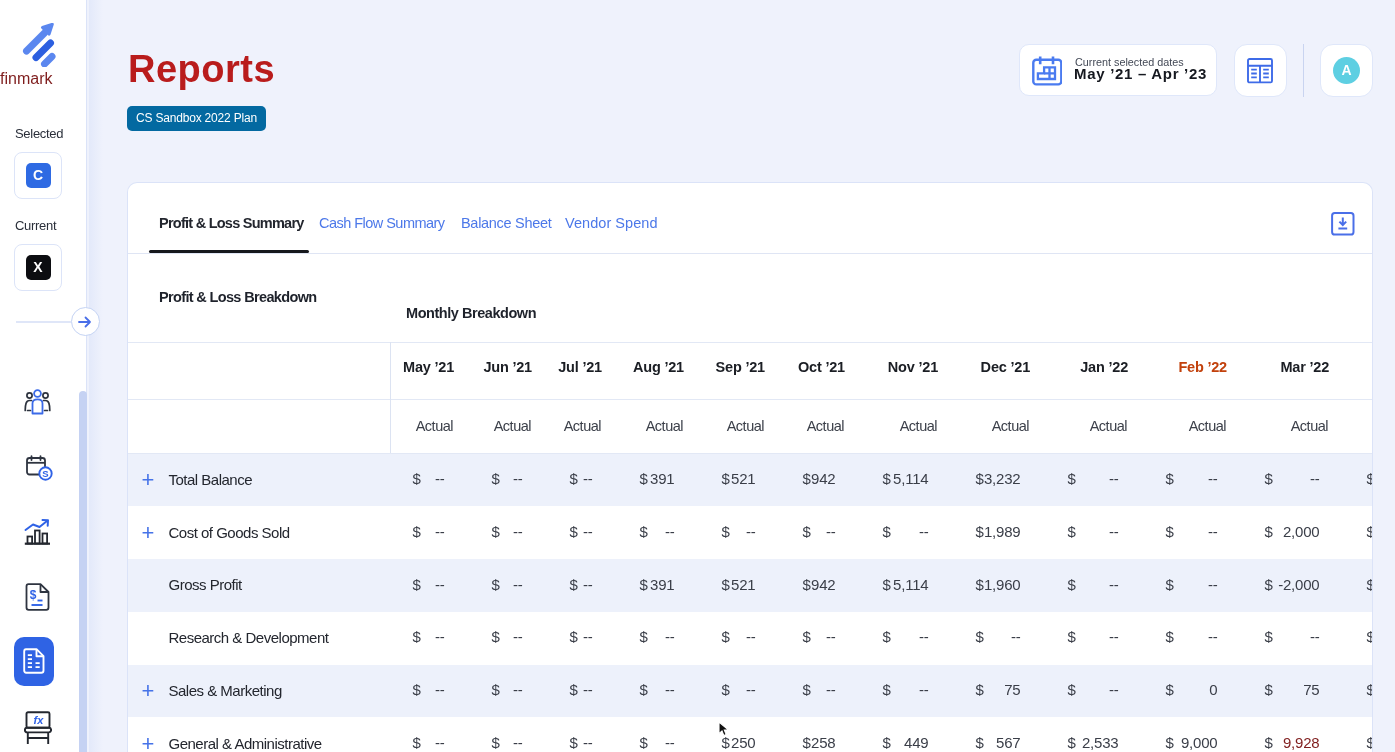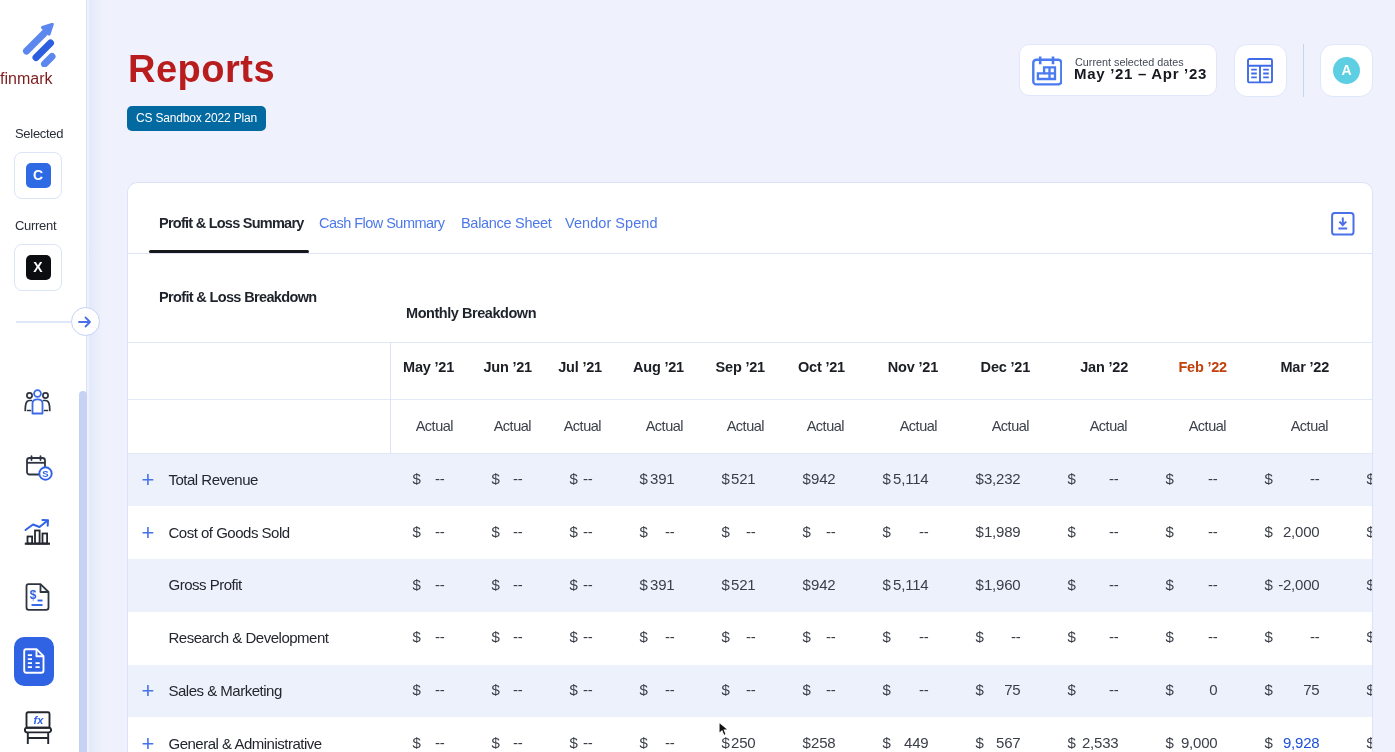--- a/index.html
+++ b/index.html
@@ -44,21 +44,21 @@
 <div class="abs" style="left:571px;top:234.5px;width:65px;text-align:right;font-size:14.5px;color:#3c404a;letter-spacing:-0.5px;">Actual</div>
 <div class="abs" style="left:652px;top:234.5px;width:64px;text-align:right;font-size:14.5px;color:#3c404a;letter-spacing:-0.5px;">Actual</div>
 <div class="abs" style="left:732px;top:234.5px;width:77px;text-align:right;font-size:14.5px;color:#3c404a;letter-spacing:-0.5px;">Actual</div>
 <div class="abs" style="left:825px;top:234.5px;width:76px;text-align:right;font-size:14.5px;color:#3c404a;letter-spacing:-0.5px;">Actual</div>
 <div class="abs" style="left:917px;top:234.5px;width:82px;text-align:right;font-size:14.5px;color:#3c404a;letter-spacing:-0.5px;">Actual</div>
 <div class="abs" style="left:1015px;top:234.5px;width:83px;text-align:right;font-size:14.5px;color:#3c404a;letter-spacing:-0.5px;">Actual</div>
 <div class="abs" style="left:1114px;top:234.5px;width:86px;text-align:right;font-size:14.5px;color:#3c404a;letter-spacing:-0.5px;">Actual</div>
 <div class="abs" style="left:1216px;top:234.5px;width:101px;text-align:right;font-size:14.5px;color:#3c404a;letter-spacing:-0.5px;">Actual</div>
 <div class="abs" style="left:0;top:270.5px;width:1246px;height:52.8px;background:#edf1fb;"></div>
 <div class="abs" style="left:11px;top:285.7px;width:18px;text-align:center;font-size:22px;color:#4673e8;line-height:22px;">+</div>
-<div class="abs" style="left:40.5px;top:287.7px;font-size:15px;color:#23262e;letter-spacing:-0.5px;">Total Revenue</div>
+<div class="abs" style="left:40.5px;top:287.7px;font-size:15px;color:#23262e;letter-spacing:-0.5px;">Total Balance</div>
 <div class="abs" style="left:284.5px;top:287.0px;font-size:15px;color:#3a3e48;">$</div>
 <div class="abs" style="left:262px;top:287.0px;width:54.5px;text-align:right;font-size:15px;letter-spacing:-0.2px;color:#3a3e48;">--</div>
 <div class="abs" style="left:363.5px;top:287.0px;font-size:15px;color:#3a3e48;">$</div>
 <div class="abs" style="left:341px;top:287.0px;width:53.5px;text-align:right;font-size:15px;letter-spacing:-0.2px;color:#3a3e48;">--</div>
 <div class="abs" style="left:441.5px;top:287.0px;font-size:15px;color:#3a3e48;">$</div>
 <div class="abs" style="left:419px;top:287.0px;width:45.5px;text-align:right;font-size:15px;letter-spacing:-0.2px;color:#3a3e48;">--</div>
 <div class="abs" style="left:511.5px;top:287.0px;font-size:15px;color:#3a3e48;">$</div>
 <div class="abs" style="left:489px;top:287.0px;width:57.5px;text-align:right;font-size:15px;letter-spacing:-0.2px;color:#3a3e48;">391</div>
 <div class="abs" style="left:593.5px;top:287.0px;font-size:15px;color:#3a3e48;">$</div>
 <div class="abs" style="left:571px;top:287.0px;width:56.5px;text-align:right;font-size:15px;letter-spacing:-0.2px;color:#3a3e48;">521</div>
@@ -199,21 +199,21 @@
 <div class="abs" style="left:652px;top:551.0px;width:55.5px;text-align:right;font-size:15px;letter-spacing:-0.2px;color:#3a3e48;">258</div>
 <div class="abs" style="left:754.5px;top:551.0px;font-size:15px;color:#3a3e48;">$</div>
 <div class="abs" style="left:732px;top:551.0px;width:68.5px;text-align:right;font-size:15px;letter-spacing:-0.2px;color:#3a3e48;">449</div>
 <div class="abs" style="left:847.5px;top:551.0px;font-size:15px;color:#3a3e48;">$</div>
 <div class="abs" style="left:825px;top:551.0px;width:67.5px;text-align:right;font-size:15px;letter-spacing:-0.2px;color:#3a3e48;">567</div>
 <div class="abs" style="left:939.5px;top:551.0px;font-size:15px;color:#3a3e48;">$</div>
 <div class="abs" style="left:917px;top:551.0px;width:73.5px;text-align:right;font-size:15px;letter-spacing:-0.2px;color:#3a3e48;">2,533</div>
 <div class="abs" style="left:1037.5px;top:551.0px;font-size:15px;color:#3a3e48;">$</div>
 <div class="abs" style="left:1015px;top:551.0px;width:74.5px;text-align:right;font-size:15px;letter-spacing:-0.2px;color:#3a3e48;">9,000</div>
 <div class="abs" style="left:1136.5px;top:551.0px;font-size:15px;color:#3a3e48;">$</div>
-<div class="abs" style="left:1114px;top:551.0px;width:77.5px;text-align:right;font-size:15px;letter-spacing:-0.2px;color:#1d4ed8;">9,928</div>
+<div class="abs" style="left:1114px;top:551.0px;width:77.5px;text-align:right;font-size:15px;letter-spacing:-0.2px;color:#7f1d1d;">9,928</div>
 <div class="abs" style="left:1238.5px;top:551.0px;font-size:15px;color:#3a3e48;">$</div>
 <div class="abs" style="left:1216px;top:551.0px;width:92.5px;text-align:right;font-size:15px;letter-spacing:-0.2px;color:#3a3e48;">--</div>
 </div>
 <div class="abs" style="left:128px;top:48px;font-size:38px;font-weight:bold;color:#b91c1c;letter-spacing:0.5px;">Reports</div>
 <div class="abs" style="left:127px;top:106px;width:139px;height:25px;border-radius:5px;background:#0369a1;color:#fff;font-size:12px;letter-spacing:-0.2px;text-align:center;line-height:25px;">CS Sandbox 2022 Plan</div>
 <div class="abs" style="left:1019px;top:44px;width:198px;height:52px;background:#fff;border:1px solid #dfe7fa;border-radius:10px;"></div>
 <svg class="abs" style="left:1031px;top:55px;" width="31" height="31" viewBox="0 0 31 31" fill="none" stroke="#4a7bf0" stroke-width="2.4">
     <path d="M9.2 1.5 V9.2 M22 1.5 V9.2" stroke-width="2.6"></path>
     <rect x="2.3" y="4.8" width="28" height="24.6" rx="3"></rect>
     <path d="M13.1 12.4 H24 V24 H6.9 V18.3 H13.1 Z" stroke-width="2.3"></path>

